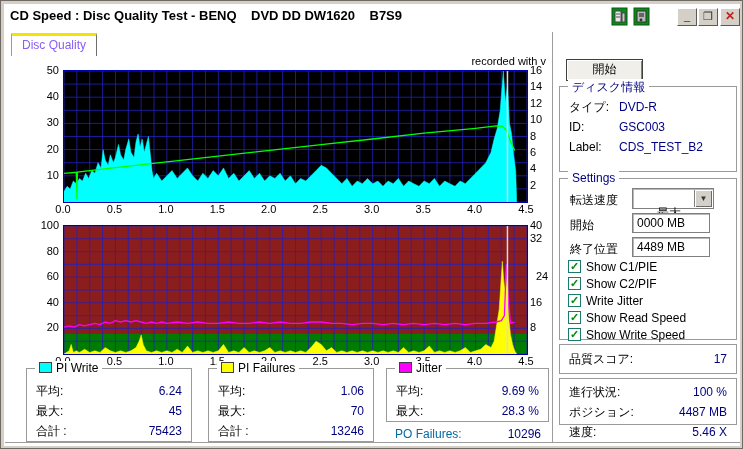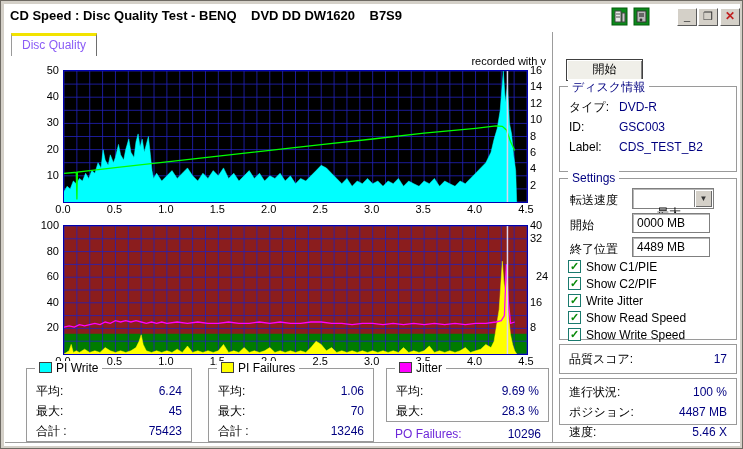--- a/index.html
+++ b/index.html
@@ -30,21 +30,21 @@
   .btn3d .blabel{position:relative;line-height:19px;}
   .field{position:absolute;background:#fff;border:1px solid #7f7f7f;box-shadow:inset 1px 1px 0 #b8b8b8;box-sizing:border-box;font-size:12px;color:#000;padding:2px 4px;white-space:pre;}
   .combo .arrowbtn{position:absolute;right:1px;top:1px;bottom:1px;width:17px;background:#d4d0c8;border-left:1px solid #808080;box-shadow:inset 1px 1px 0 #fff,inset -1px -1px 0 #6a6a6a;text-align:center;font-size:8px;line-height:17px;color:#333;}
   .panel-label{position:absolute;font-size:12px;color:#000;white-space:pre;}
   .cbcol{position:absolute;display:flex;flex-direction:column;gap:4px;}
   .cbrow{display:flex;align-items:center;gap:5px;height:13px;}
   .cb{width:13px;height:13px;background:#fff;border:1px solid #1a7a6e;box-sizing:border-box;text-align:center;line-height:11px;font-size:11px;color:#0a8a0a;font-weight:bold;}
   .divider-v{position:absolute;border-left:1px solid #9c9c9c;border-right:1px solid #ffffff;}
   .divider-h{position:absolute;border-top:1px solid #9c9c9c;border-bottom:1px solid #ffffff;}
   .porow{position:absolute;display:flex;justify-content:space-between;font-size:12px;}
-  .porow .glab{color:#6d28d9;}
+  .porow .glab{color:#0369a1;}
   .porow .gval{color:#000080;}
 </style>
 </head>
 <body>
 
 <div class="window">
   <div class="titlebar">
     <span class="title-text">CD Speed : Disc Quality Test - BENQ    DVD DD DW1620    B7S9</span>
     <span class="tb-icon" style="left:607px;">
       <svg width="17" height="19">

